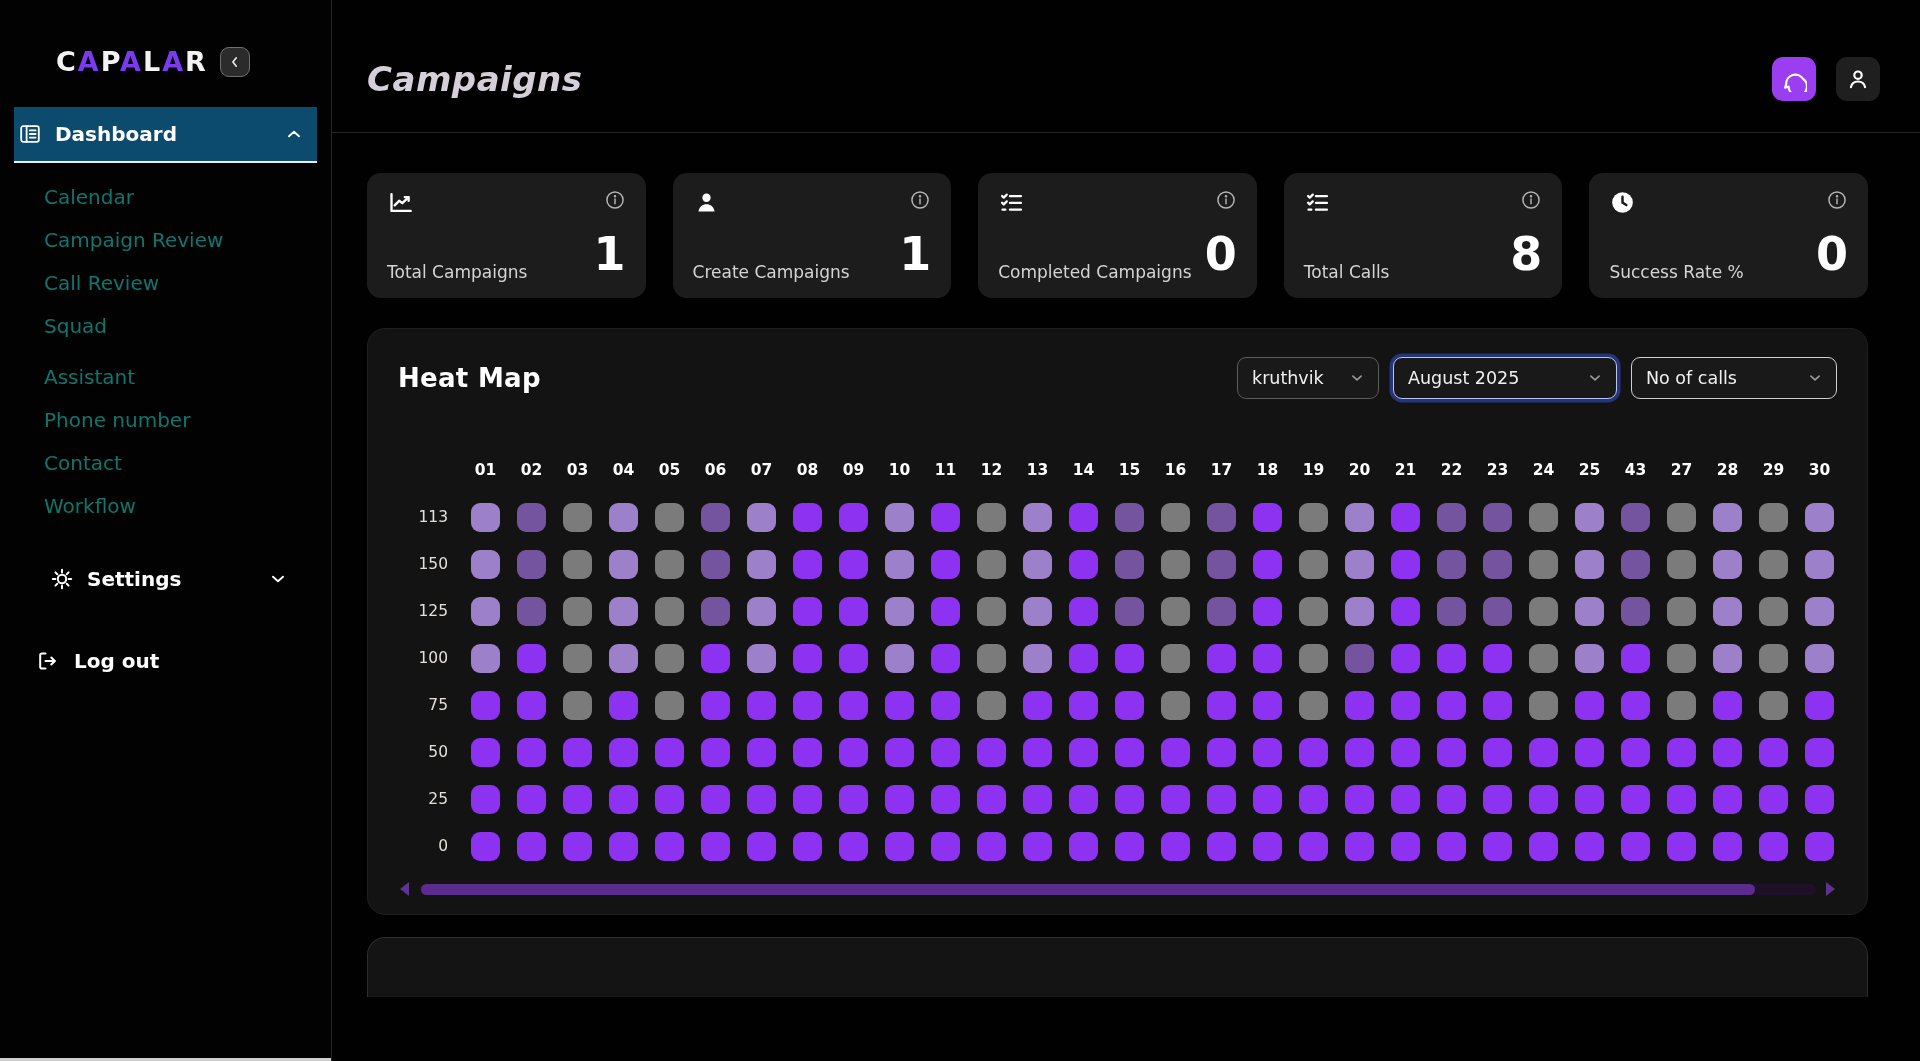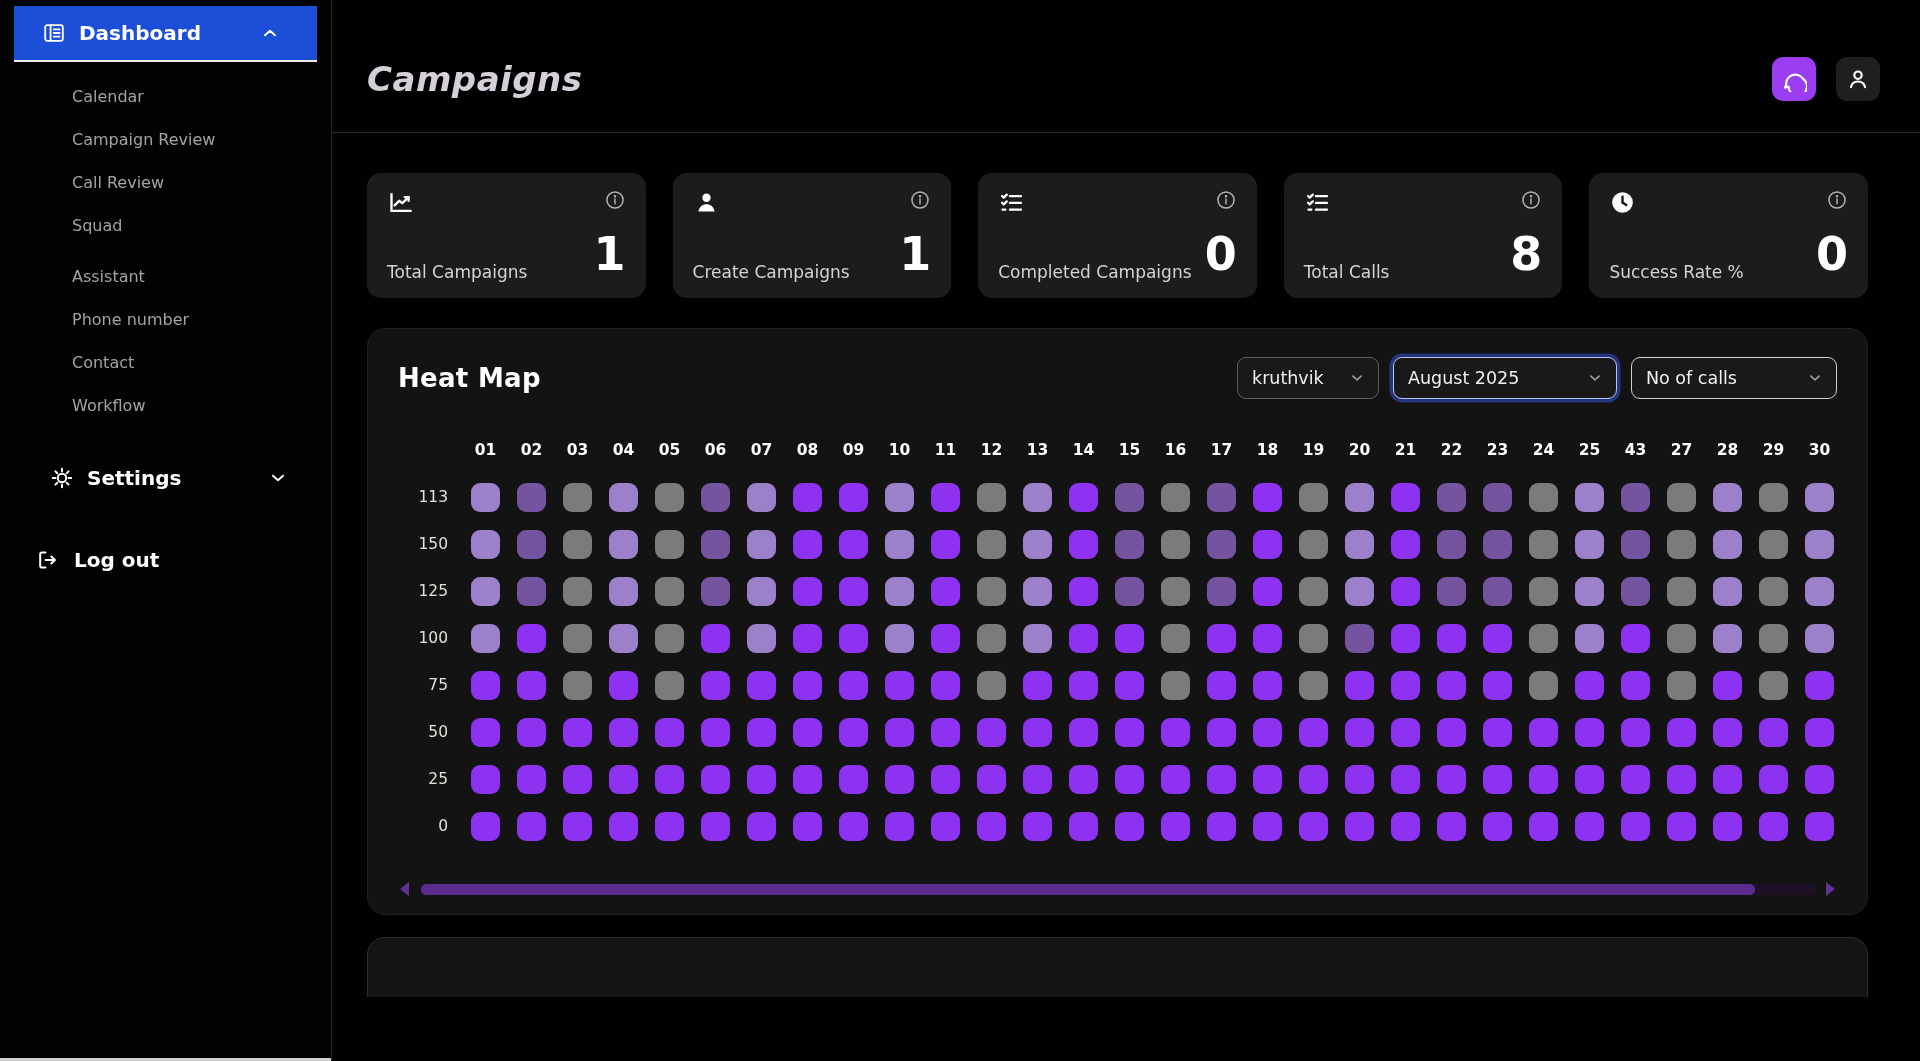--- a/index.html
+++ b/index.html
@@ -8,27 +8,27 @@
     font-family:"DejaVu Sans","Liberation Sans",sans-serif;}
   .app{display:flex;width:100%;height:100%;}
 
   
   .sidebar{width:332px;min-width:332px;height:100%;border-right:1px solid #262626;position:relative;background:#020202;}
   .logo-row{display:flex;align-items:center;padding:46px 14px 24px 56px;}
   .logo{font-size:27px;font-weight:800;letter-spacing:2px;color:#f3f3f3;}
   .logo .purple{color:#7a3bf0;}
   .collapse-btn{width:30px;height:30px;margin-left:12px;border-radius:9px;border:1.5px solid #6e6e6e;background:#2b2b2b;
     display:flex;align-items:center;justify-content:center;cursor:pointer;padding:0;}
-  .sec-head{margin:6px 14px 0;padding:15px 28px;display:flex;align-items:center;gap:13px;color:#fff;font-size:20px;
-    font-weight:600;background:#1d4ed8;border-bottom:2.5px solid #ececec;cursor:pointer;}
+  .sec-head{margin:6px 14px 0;padding:15px 4px;display:flex;align-items:center;gap:13px;color:#fff;font-size:20px;
+    font-weight:600;background:#0c4a6e;border-bottom:2.5px solid #ececec;cursor:pointer;}
   .sec-head.plain{background:transparent;border-bottom:none;margin-top:46px;padding:4px 20px 4px 36px;}
   .chev-end{margin-left:auto;padding-right:8px;}
   .chev-tight{margin-left:-5px;}
   .sub-list{list-style:none;margin:24px 0 30px;padding:0 0 0 44px;display:flex;flex-direction:column;gap:22px;}
-  .sub-item{color:#a3a3a3;font-size:16px;cursor:pointer;line-height:21px;margin-left:28px;}
+  .sub-item{color:#0f766e;font-size:20px;cursor:pointer;line-height:21px;}
   .logout-row{display:flex;align-items:center;gap:14px;color:#fff;font-size:20px;font-weight:600;margin:54px 36px 0;cursor:pointer;}
   .side-bottom-line{position:absolute;left:0;bottom:0;width:100%;height:3px;background:#cfcfcf;}
 
   
   .main{flex:1;display:flex;flex-direction:column;height:100%;}
   .top-header{height:133px;display:flex;align-items:center;justify-content:space-between;
     padding:26px 40px 0 35px;border-bottom:1px solid #272727;}
   .page-title{margin:0;font-size:34px;font-weight:700;color:#d5cfd9;letter-spacing:.5px;font-style:italic;}
   .header-icons{display:flex;gap:20px;}
   .icon-btn{width:44px;height:44px;border-radius:11px;border:none;display:flex;align-items:center;justify-content:center;cursor:pointer;padding:0;}
@@ -59,21 +59,21 @@
   .hm-head{display:flex;align-items:center;justify-content:space-between;}
   .hm-title{margin:0;font-size:26px;font-weight:700;color:#fff;letter-spacing:.3px;}
   .filters{display:flex;gap:14px;align-items:center;}
   .filter{height:42px;background:#191919;border:1.5px solid #5c5c5c;border-radius:9px;display:flex;align-items:center;
     justify-content:space-between;padding:0 12px 0 14px;color:#f0f0f0;font-size:17.5px;cursor:pointer;}
   .filter.w1{width:142px;} .filter.w2{width:224px;} .filter.w3{width:206px;}
   .filter:nth-child(3){border-color:#cfcfcf;}
   .filter.focused{border:1.5px solid #b9c4ef;box-shadow:0 0 0 3.5px #24357c;}
 
   .hm-grid{display:grid;grid-template-columns:56px repeat(30,29px);grid-auto-rows:30px;column-gap:17px;row-gap:17px;
-    margin-top:36px;align-items:center;justify-items:center;}
+    margin-top:56px;align-items:center;justify-items:center;}
   .col-h{color:#fff;font-weight:700;font-size:15.5px;}
   .row-h{color:#e3e0da;font-size:15.5px;justify-self:end;padding-right:6px;}
   .cell{width:29px;height:29px;border-radius:9px;}
 
   .hm-scroll{display:flex;align-items:center;margin-top:auto;padding:0 2px;}
   .scroll-arrow{width:0;height:0;border-style:solid;cursor:pointer;}
   .scroll-arrow.left{border-width:7px 9px 7px 0;border-color:transparent #5f3296 transparent transparent;}
   .scroll-arrow.right{border-width:7px 0 7px 9px;border-color:transparent transparent transparent #5f3296;}
   .scroll-track{flex:1;height:11px;background:#1e1127;border-radius:6px;margin:0 10px;position:relative;cursor:pointer;}
   .scroll-thumb{position:absolute;left:2px;top:0;height:11px;width:95.5%;background:#5b2c8e;border-radius:6px;}
@@ -81,20 +81,30 @@
   .peek-card{margin:22px 52px 0 35px;height:60px;background:#141414;border:1.5px solid #2d2d2d;border-bottom:none;
     border-radius:18px 18px 0 0;}
   .ic{display:inline-flex;line-height:0;}
 </style>
 </head>
 <body>
 
 <div class="app">
 
   <aside class="sidebar">
+    <div class="logo-row">
+      <div class="logo" id="logo"><span>C</span><span class="purple">A</span><span>P</span><span class="purple">A</span><span>L</span><span class="purple">A</span><span>R</span></div>
+      <button class="collapse-btn">
+        <span class="ic">
+          <svg width="20" height="20" viewBox="0 0 24 24" fill="none" stroke="#e8e8e8" stroke-width="2" stroke-linecap="round" stroke-linejoin="round">
+              <polyline points="13.5 7 9.5 12 13.5 17"></polyline>
+            </svg>
+        </span>
+      </button>
+    </div>
     <nav id="sidebar-nav">
         <div class="sec-head">
           <span class="ic">
             <svg width="24" height="24" viewBox="0 0 24 24" fill="none" stroke-linecap="round" stroke-linejoin="round" stroke="#fff" stroke-width="1.8">
               <rect x="3.2" y="4.2" width="17.6" height="15.6" rx="2"></rect>
               <line x1="8.6" y1="4.2" x2="8.6" y2="19.8"></line>
               <line x1="11.8" y1="8.4" x2="17.6" y2="8.4"></line>
               <line x1="11.8" y1="12" x2="17.6" y2="12"></line>
               <line x1="11.8" y1="15.6" x2="17.6" y2="15.6"></line>
             </svg>

